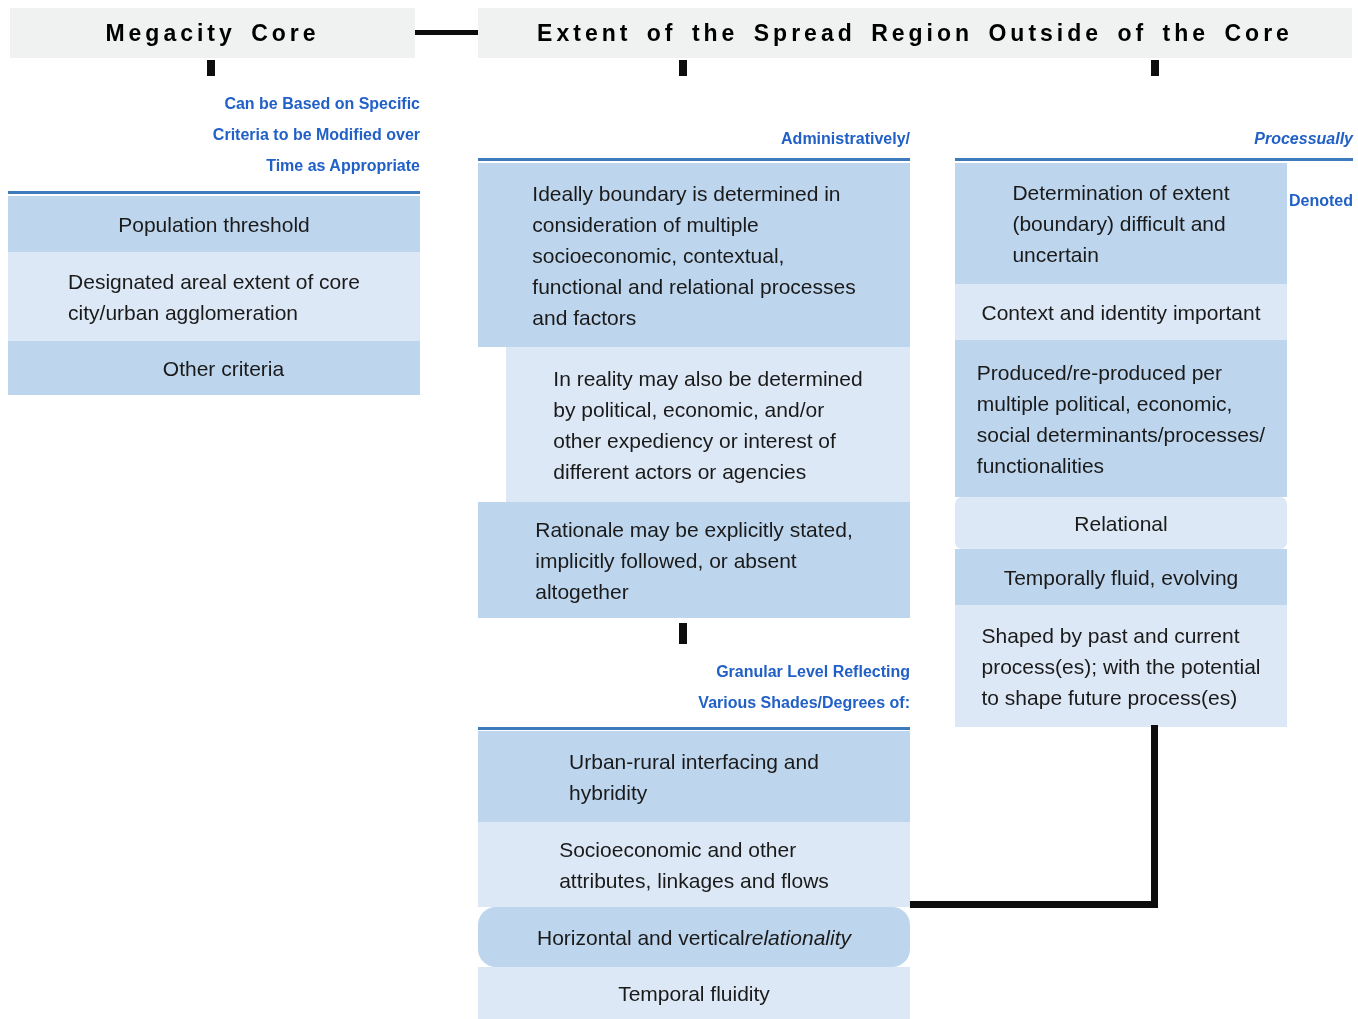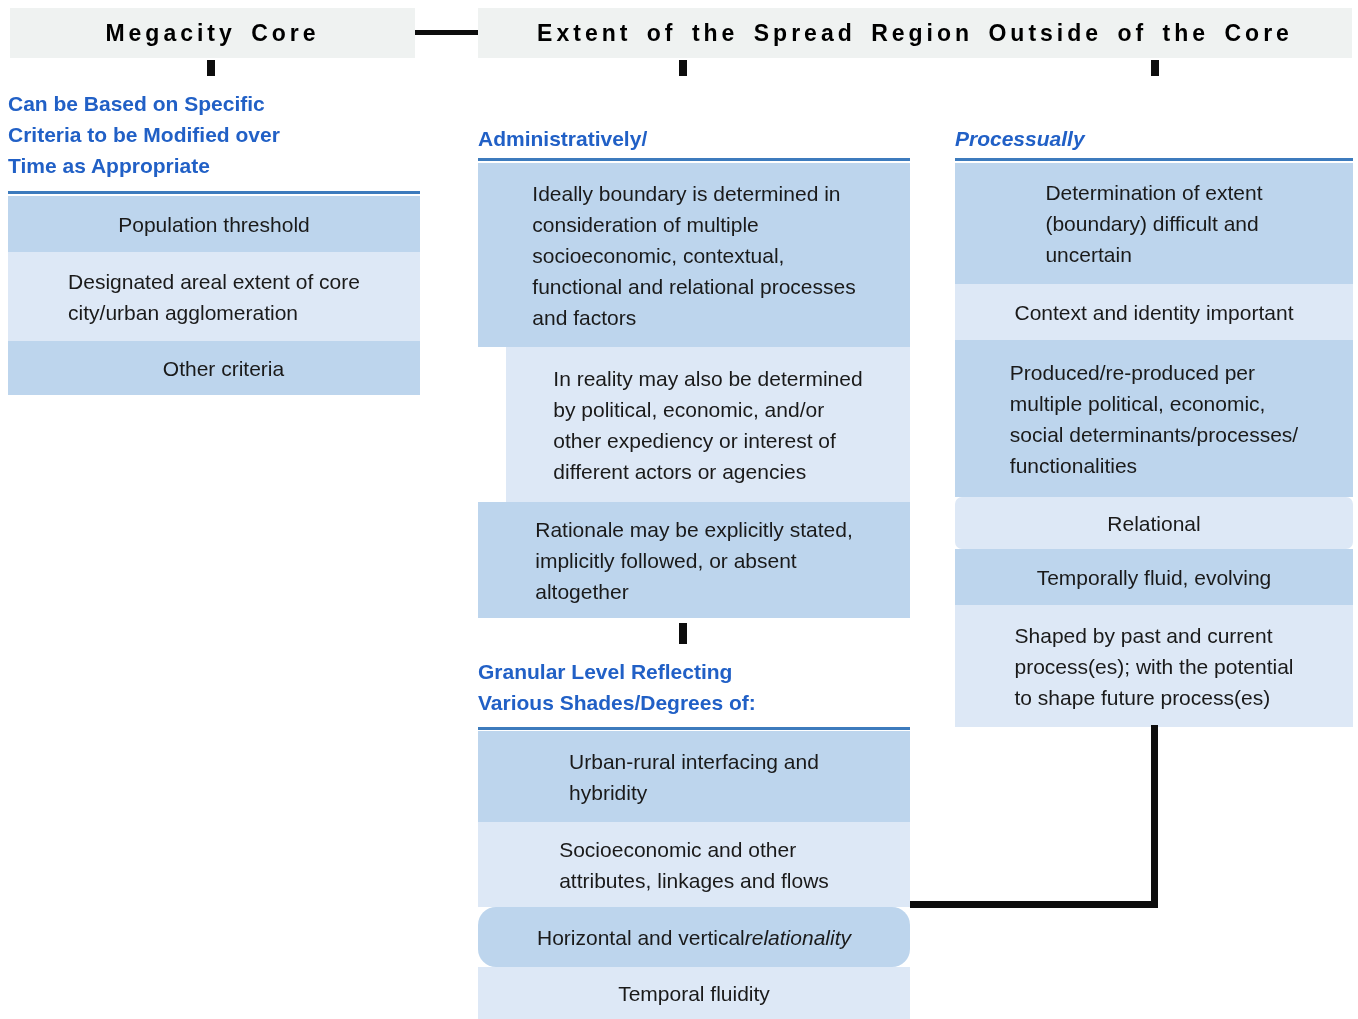--- a/index.html
+++ b/index.html
@@ -22,23 +22,23 @@
     word-spacing: 5px;
     color: #000000;
     white-space: nowrap;
   }
   .hline { position: absolute; background: var(--line-black, #0d0d0d); }
   .tick  { position: absolute; width: 8px; background: var(--line-black, #0d0d0d); }
   .colhead {
     position: absolute;
     color: var(--heading-blue, #2160c6);
     font-weight: bold;
-    font-size: 21px;
+    font-size: 16px;
     line-height: 31px;
-    text-align: left;
+    text-align: right;
     white-space: pre-line;
   }
   .colhead .hl { display: block; }
   .it { font-style: italic; }
   .rule { position: absolute; height: 3px; background: var(--rule-blue, #3d7bbd); }
   .stack { position: absolute; display: flex; flex-direction: column; }
   .bx {
     display: flex; align-items: center; justify-content: center;
     box-sizing: border-box;
     font-size: 21px;
@@ -105,21 +105,21 @@
 attributes, linkages and flows</div>
     <div class="bx" style="height:60px;border-radius:18px;"><span>Horizontal and vertical </span><span style="font-style: italic;">relationality</span></div>
     <div class="bx" style="height:52px;">Temporal fluidity</div>
   </div>
 
   <div class="colhead" style="left:955px; top:92px; width:398px;">
     <span class="hl it">Processually</span>
     <span class="hl">Denoted</span>
   </div>
   <div class="rule" style="left:955px; top:158px; width:398px;"></div>
-  <div class="stack" style="left:955px; top:163px; width:398px;">
+  <div class="stack" style="left:955px; top:163px; width:332px;">
     <div class="bx" style="height:121px;">Determination of extent
 (boundary) difficult and
 uncertain</div>
     <div class="bx" style="height:56px;">Context and identity important</div>
     <div class="bx" style="height:157px;">Produced/re-produced per
 multiple political, economic,
 social determinants/processes/
 functionalities</div>
     <div class="bx" style="height:52px;border-radius:7px;">Relational</div>
     <div class="bx" style="height:56px;">Temporally fluid, evolving</div>

